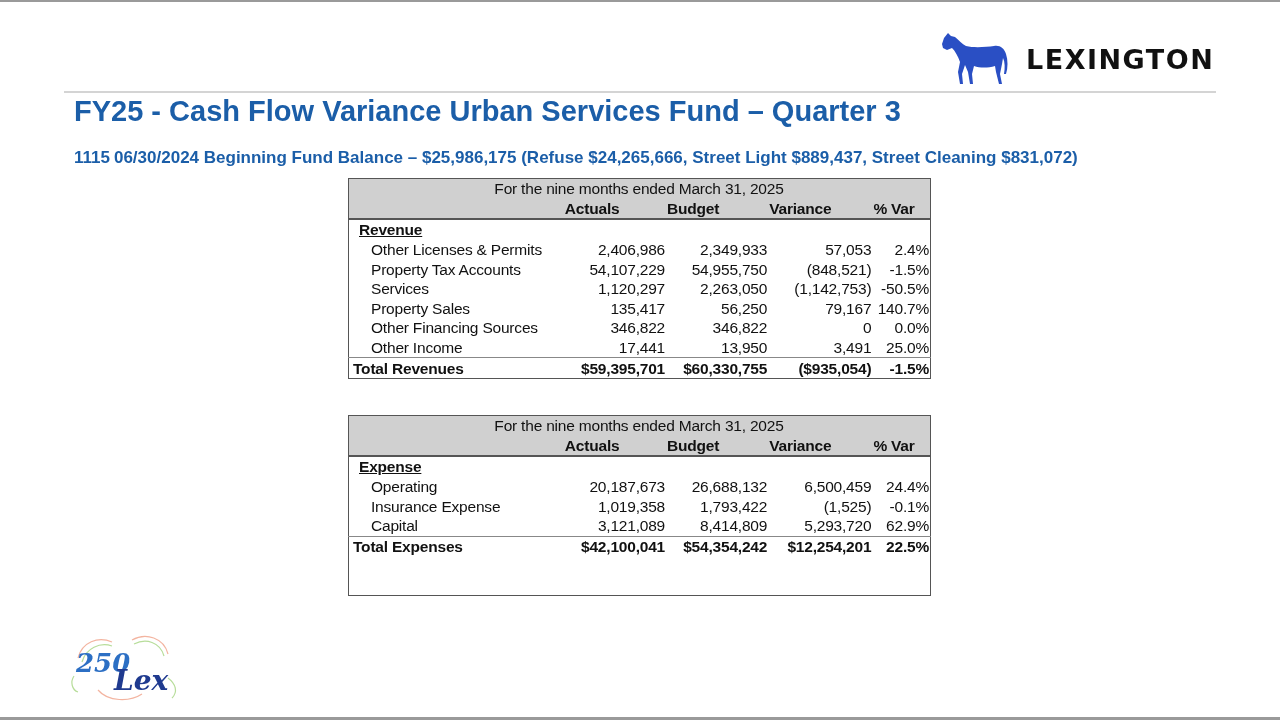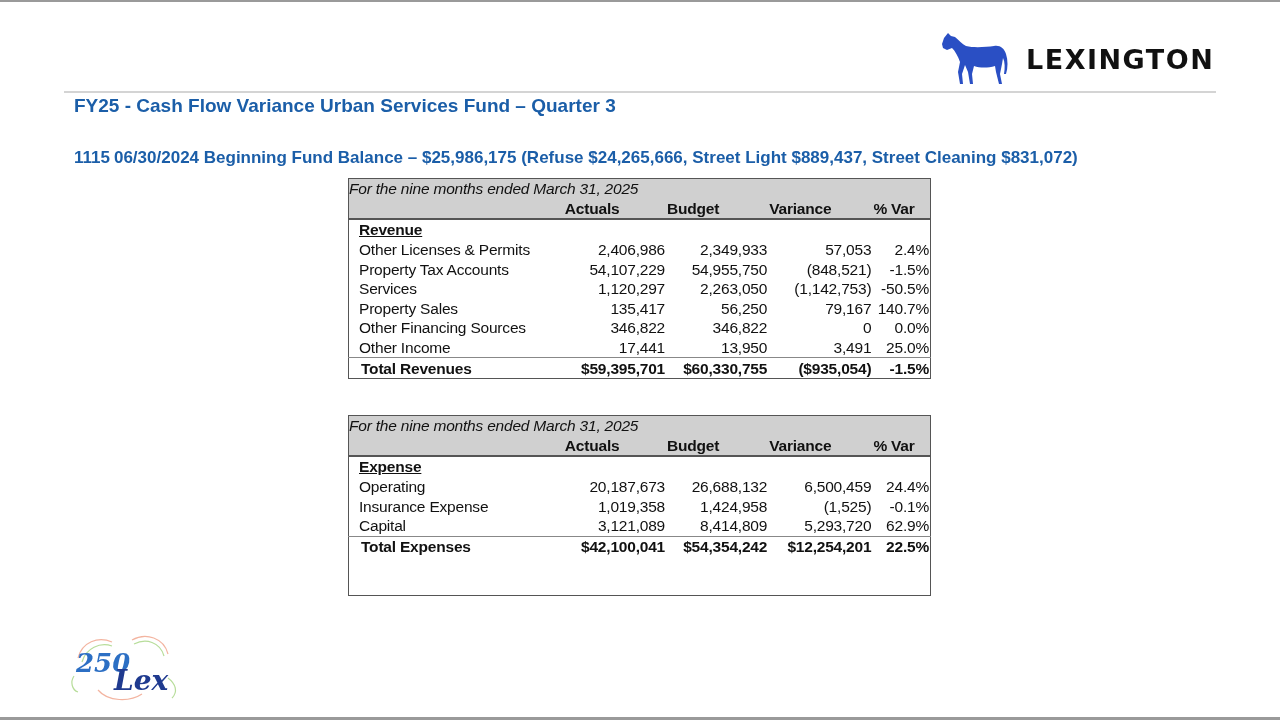--- a/index.html
+++ b/index.html
@@ -14,43 +14,43 @@
 
   .logo { position:absolute; left:940px; top:30px; display:flex; align-items:center; }
   .logo svg { width:72px; height:58px; }
   .logo-text {
     font-family:"DejaVu Sans", sans-serif; font-weight:bold; font-size:27px;
     letter-spacing:1.5px; color:#111; margin-left:14px;
   }
 
   .title {
     position:absolute; left:74px; top:95px;
-    font-size:19px; font-weight:bold; color:#1b5ea8; white-space:nowrap;
+    font-size:29px; font-weight:bold; color:#1b5ea8; white-space:nowrap;
   }
   .subtitle {
     position:absolute; left:74px; top:148px;
     font-size:17px; font-weight:bold; color:#1b5ea8; white-space:nowrap;
   }
   .subtitle .code { margin-right:4px; }
 
   .fin-table {
     position:absolute; left:348px; width:583px;
     border:1px solid #555; border-collapse:collapse;
     font-size:15.5px; color:#111;
     letter-spacing:-0.2px;
   }
   .fin-table td { padding:0 1px; height:19.6px; line-height:19px; white-space:nowrap; }
   .fin-table .hdr { background:#d0d0d0; }
-  .fin-table .period { text-align:left; font-style:italic; padding-left:0; }
+  .fin-table .period { text-align:center; padding-left:0; }
   .fin-table .col-hdr { font-weight:bold; text-align:left; }
   .fin-table .num { text-align:right; }
-  .fin-table .label { padding-left:10px; }
+  .fin-table .label { padding-left:22px; }
   .fin-table .section { font-weight:bold; text-decoration:underline; padding-left:10px; }
   .fin-table .total td { font-weight:bold; border-top:1px solid #888; }
-  .fin-table .total .label { padding-left:12px; }
+  .fin-table .total .label { padding-left:4px; }
   .fin-table .hdr-row2 td { border-bottom:2px solid #555; }
   .fin-table .change td { background:#d0d0d0; font-weight:bold; border-top:2px solid #777; }
   .fin-table .change .label { padding-left:14px; }
   .c1 { width:215px; } .c2 { width:102px; } .c3 { width:102px; } .c4 { width:104px; } .c5 { width:58px; }
 
   #rev-table { top:178px; }
   #exp-table { top:415px; }
 
   .badge { position:absolute; left:68px; top:628px; width:118px; height:76px; }
 </style>
@@ -179,21 +179,21 @@
       <tr>
         <td class="label">Operating</td>
         <td class="num">20,187,673</td>
         <td class="num">26,688,132</td>
         <td class="num">6,500,459</td>
         <td class="num">24.4%</td>
       </tr>
       <tr>
         <td class="label">Insurance Expense</td>
         <td class="num">1,019,358</td>
-        <td class="num">1,424,958</td>
+        <td class="num">1,793,422</td>
         <td class="num">(1,525)</td>
         <td class="num">-0.1%</td>
       </tr>
       <tr>
         <td class="label">Capital</td>
         <td class="num">3,121,089</td>
         <td class="num">8,414,809</td>
         <td class="num">5,293,720</td>
         <td class="num">62.9%</td>
       </tr>

